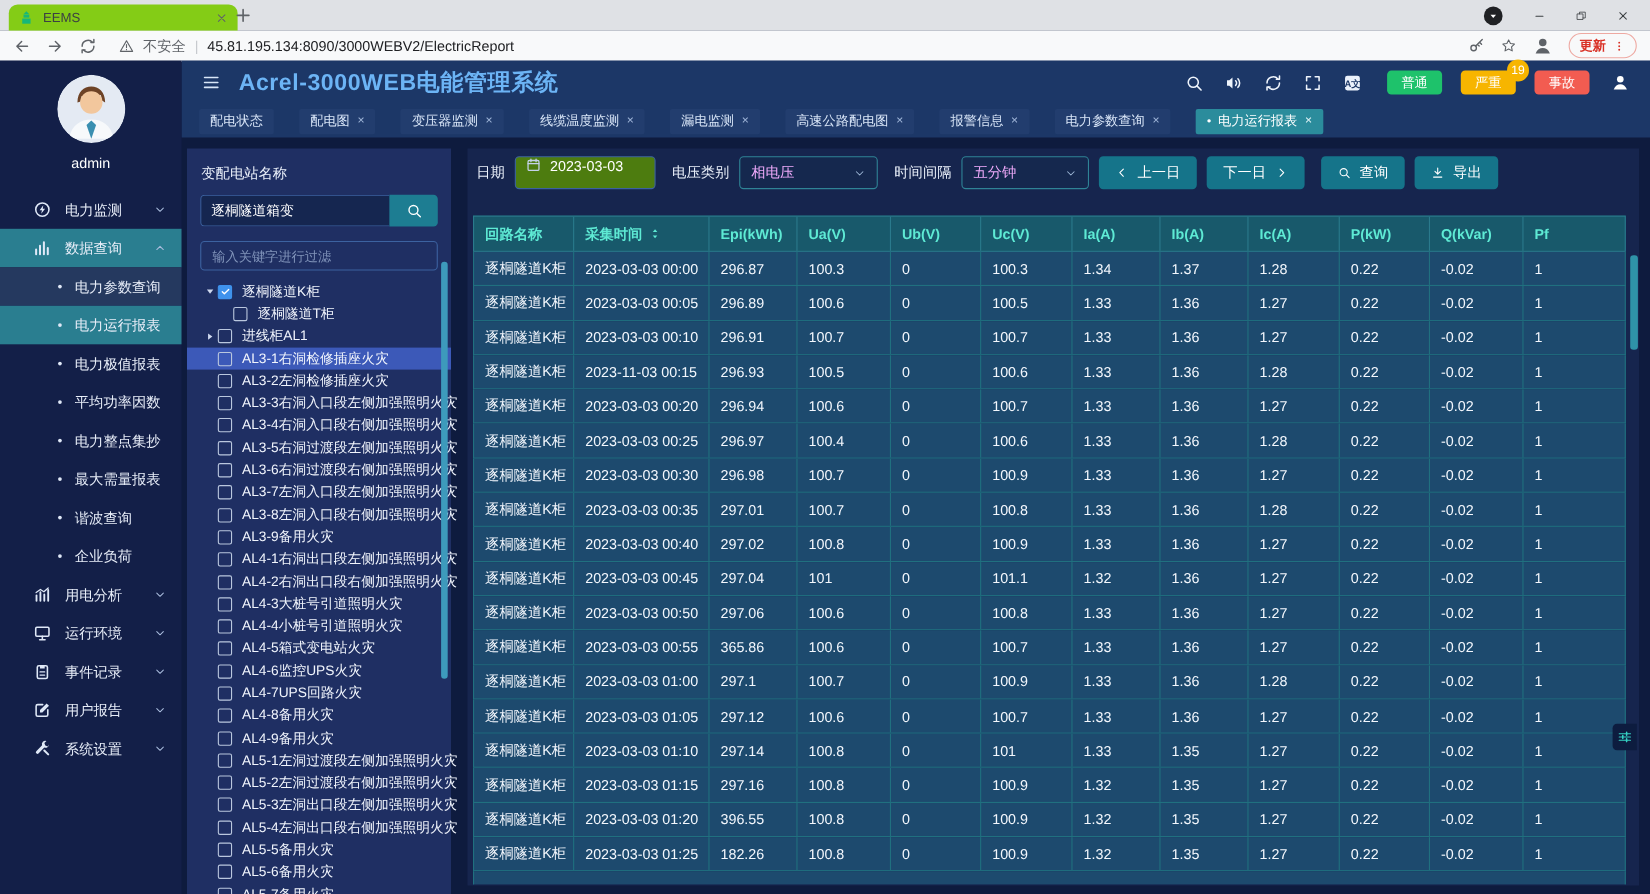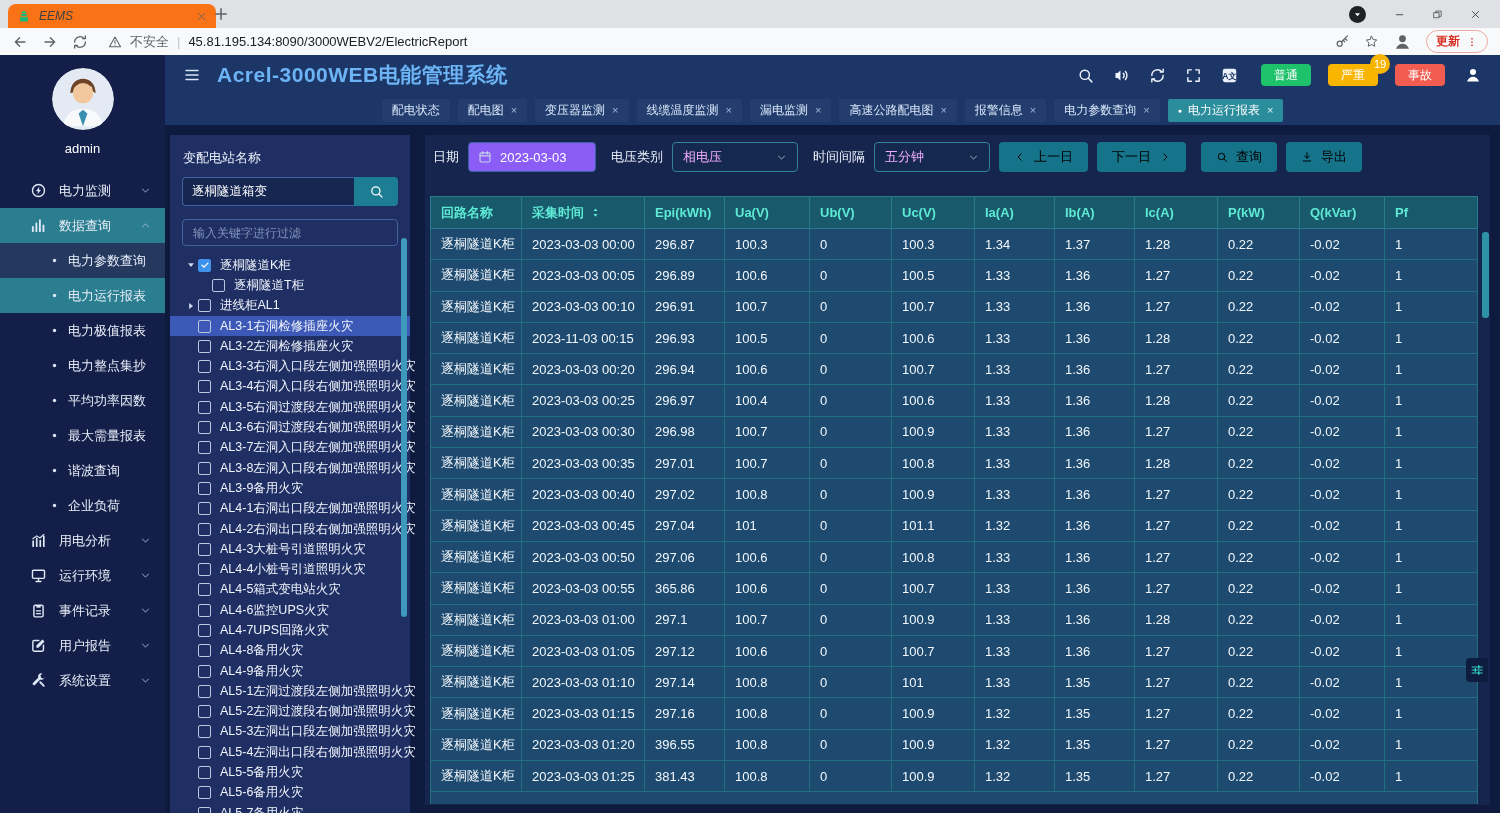--- a/index.html
+++ b/index.html
@@ -3,23 +3,23 @@
 <meta charset="utf-8">
 <style>
   html,body{margin:0;padding:0;background:#333;}
   .screen{position:relative;width:1500px;height:813px;background:#0e1b3e;overflow:hidden;
     font-family:"Liberation Sans","DejaVu Sans",sans-serif;-webkit-font-smoothing:antialiased;}
   .ic{display:inline-flex;align-items:center;justify-content:center;flex:none;}
   .ic svg{width:100%;height:100%;display:block;}
 
   
   .tabstrip{position:absolute;top:0;left:0;right:0;height:28px;background:#dfe1e5;}
-  .btab{position:absolute;left:8px;top:4px;width:190px;height:24px;background:#f97316;
+  .btab{position:absolute;left:8px;top:4px;width:190px;height:24px;background:#84cc16;
     border-radius:8px 8px 0 0;display:flex;align-items:center;padding:0 9px;gap:8px;
-    font-size:12px;color:#3c4043;font-style:italic;}
+    font-size:12px;color:#3c4043;}
   .btab .fav{width:14px;height:14px;}
   .btab-close{margin-left:auto;width:11px;height:11px;color:#5f6368;}
   .newtab{position:absolute;left:212px;top:5px;width:18px;height:18px;color:#5f6368;}
   .winctl{position:absolute;right:6px;top:0;height:28px;display:flex;align-items:center;}
   .winbtn{width:38px;height:28px;display:flex;align-items:center;justify-content:center;color:#3c4043;}
   .winbtn .ic{width:11px;height:11px;}
   .updcircle{width:17px;height:17px;border-radius:50%;background:#202124;color:#fff;
     display:flex;align-items:center;justify-content:center;margin-right:14px;}
   .updcircle .ic{width:11px;height:11px;}
   .btoolbar{position:absolute;top:28px;left:0;right:0;height:27px;background:#f8f9fa;
@@ -43,21 +43,21 @@
   .hamb{width:18px;height:18px;color:#d8e6f8;margin-right:16px;}
   .apptitle{color:#6cb4f5;font-size:21px;font-weight:bold;letter-spacing:.5px;}
   .hicons{margin-left:auto;display:flex;align-items:center;gap:19px;color:#eef4fc;}
   .hic{width:17px;height:17px;}
   .alarms{display:flex;align-items:center;gap:17px;margin-left:4px;}
   .alarmbtn{height:22px;border-radius:4px;color:#fff;font-size:12px;padding:0 13px;
     display:flex;align-items:center;position:relative;}
   .badge{position:absolute;top:-10px;right:-12px;background:#f7b500;color:#fff;border-radius:50%;
     min-width:20px;height:20px;font-size:11px;display:flex;align-items:center;justify-content:center;}
   .huser{width:18px;height:18px;color:#fff;}
-  .apptabs{display:flex;align-items:center;gap:8px;padding:0 16px;height:30px;justify-content:center;}
+  .apptabs{display:flex;align-items:center;gap:23px;padding:0 16px;height:30px;}
   .atab{background:#223d6e;height:23px;display:flex;align-items:center;gap:6px;padding:0 10px;
     font-size:12px;color:#d9e6f8;border-radius:2px;}
   .atab .dot{font-size:7px;display:none;line-height:1;}
   .atab.active{background:#2b8c9c;color:#fff;}
   .atab.active .dot{display:inline;}
   .atab .x{font-size:11px;color:#9fb5d8;margin-left:1px;}
   .atab.active .x{color:#dff3f6;}
 
   
   .sidebar{position:absolute;top:55px;left:0;width:165px;bottom:0;background:#131f48;}
@@ -99,28 +99,28 @@
   .tcheck .tick{display:none;width:10px;height:10px;}
   .tcheck.checked{background:#3f92ec;border-color:#3f92ec;}
   .tcheck.checked .tick{display:flex;}
   .tlabel{margin-left:1px;white-space:nowrap;}
   .tscroll{position:absolute;right:3px;top:103px;width:6px;height:379px;background:#3d9abc;border-radius:3px;}
 
   
   .main{position:absolute;left:425px;top:135px;width:1065px;height:670px;background:#16254e;}
   .mtoolbar{display:flex;align-items:center;height:30px;margin:7px 0 0 8px;color:#eaf0fa;font-size:13px;}
   .mlabel{margin-right:9px;}
-  .dateinput{width:128px;height:30px;background:#8b5cf6;border:1px solid #3c62a0;border-radius:4px;
-    display:flex;align-items:center;padding:0 9px;gap:8px;color:#fff;font-size:13px;box-sizing:border-box;}
+  .dateinput{width:128px;height:30px;background:#4d7c0f;border:1px solid #3c62a0;border-radius:4px;
+    display:flex;padding:0 9px;gap:8px;color:#fff;font-size:13px;box-sizing:border-box;}
   .dateinput .ic{width:14px;height:14px;color:#c4d2ea;}
   .selbox{height:30px;background:#15284e;border:1px solid #2f8496;border-radius:4px;display:flex;
     align-items:center;justify-content:space-between;padding:0 10px;color:#f0abfc;font-size:13px;box-sizing:border-box;}
   .selbox .ic{width:11px;height:11px;color:#9fb9d8;}
   .sp14{width:15px;}  .sp8{width:9px;}
-  .tealbtn{height:30px;background:#15748a;border:none;border-radius:4px;color:#000000;font-size:13px;
+  .tealbtn{height:30px;background:#15748a;border:none;border-radius:4px;color:#ffffff;font-size:13px;
     display:flex;align-items:center;gap:8px;padding:13px 15px;font-family:inherit;}
   .tealbtn .ic{width:12px;height:12px;}
   .tgrid{display:grid;grid-template-columns:91px 123px 80px 85px 82px 83px 80px 80px 83px 82px 85px minmax(0,1fr);}
   .rtable{position:absolute;left:5px;top:61px;width:1048px;}
   .thead{height:33px;background:#18596b;border:1px solid #2a7a8c;box-sizing:border-box;}
   .th{display:flex;align-items:center;gap:6px;padding-left:10px;color:#5eead4;font-weight:bold;
     font-size:13px;border-right:1px solid #2a7a8c;overflow:hidden;}
   .th:last-child{border-right:none;}
   .th .sorticon{width:11px;height:13px;}
   .trow{height:31.3px;background:#1d4a6e;border-left:1px solid #20707f;border-right:1px solid #20707f;
@@ -441,31 +441,31 @@
           <span>电力极值报表</span>
 
         </div>
 
         <div class="sitem schild">
           <span class="ic gicon">
             <svg xmlns="http://www.w3.org/2000/svg" viewBox="0 0 24 24" fill="none" stroke="currentColor" stroke-width="2" stroke-linecap="round" stroke-linejoin="round">
               <circle cx="12" cy="12" r="4.5" fill="currentColor" stroke="none"></circle>
             </svg>
           </span>
+          <span>平均功率因数</span>
+
+        </div>
+
+        <div class="sitem schild">
+          <span class="ic gicon">
+            <svg xmlns="http://www.w3.org/2000/svg" viewBox="0 0 24 24" fill="none" stroke="currentColor" stroke-width="2" stroke-linecap="round" stroke-linejoin="round">
+              <circle cx="12" cy="12" r="4.5" fill="currentColor" stroke="none"></circle>
+            </svg>
+          </span>
           <span>电力整点集抄</span>
-
-        </div>
-
-        <div class="sitem schild">
-          <span class="ic gicon">
-            <svg xmlns="http://www.w3.org/2000/svg" viewBox="0 0 24 24" fill="none" stroke="currentColor" stroke-width="2" stroke-linecap="round" stroke-linejoin="round">
-              <circle cx="12" cy="12" r="4.5" fill="currentColor" stroke="none"></circle>
-            </svg>
-          </span>
-          <span>平均功率因数</span>
 
         </div>
 
         <div class="sitem schild">
           <span class="ic gicon">
             <svg xmlns="http://www.w3.org/2000/svg" viewBox="0 0 24 24" fill="none" stroke="currentColor" stroke-width="2" stroke-linecap="round" stroke-linejoin="round">
               <circle cx="12" cy="12" r="4.5" fill="currentColor" stroke="none"></circle>
             </svg>
           </span>
           <span>最大需量报表</span>
@@ -1219,21 +1219,21 @@
             <span class="td">1.35</span>
             <span class="td">1.27</span>
             <span class="td">0.22</span>
             <span class="td">-0.02</span>
             <span class="td">1</span>
           </div>
 
           <div class="tgrid trow">
             <span class="td">逐桐隧道K柜</span>
             <span class="td">2023-03-03 01:25</span>
-            <span class="td">381.43</span>
+            <span class="td">182.26</span>
             <span class="td">100.8</span>
             <span class="td">0</span>
             <span class="td">100.9</span>
             <span class="td">1.32</span>
             <span class="td">1.35</span>
             <span class="td">1.27</span>
             <span class="td">0.22</span>
             <span class="td">-0.02</span>
             <span class="td">1</span>
           </div>

